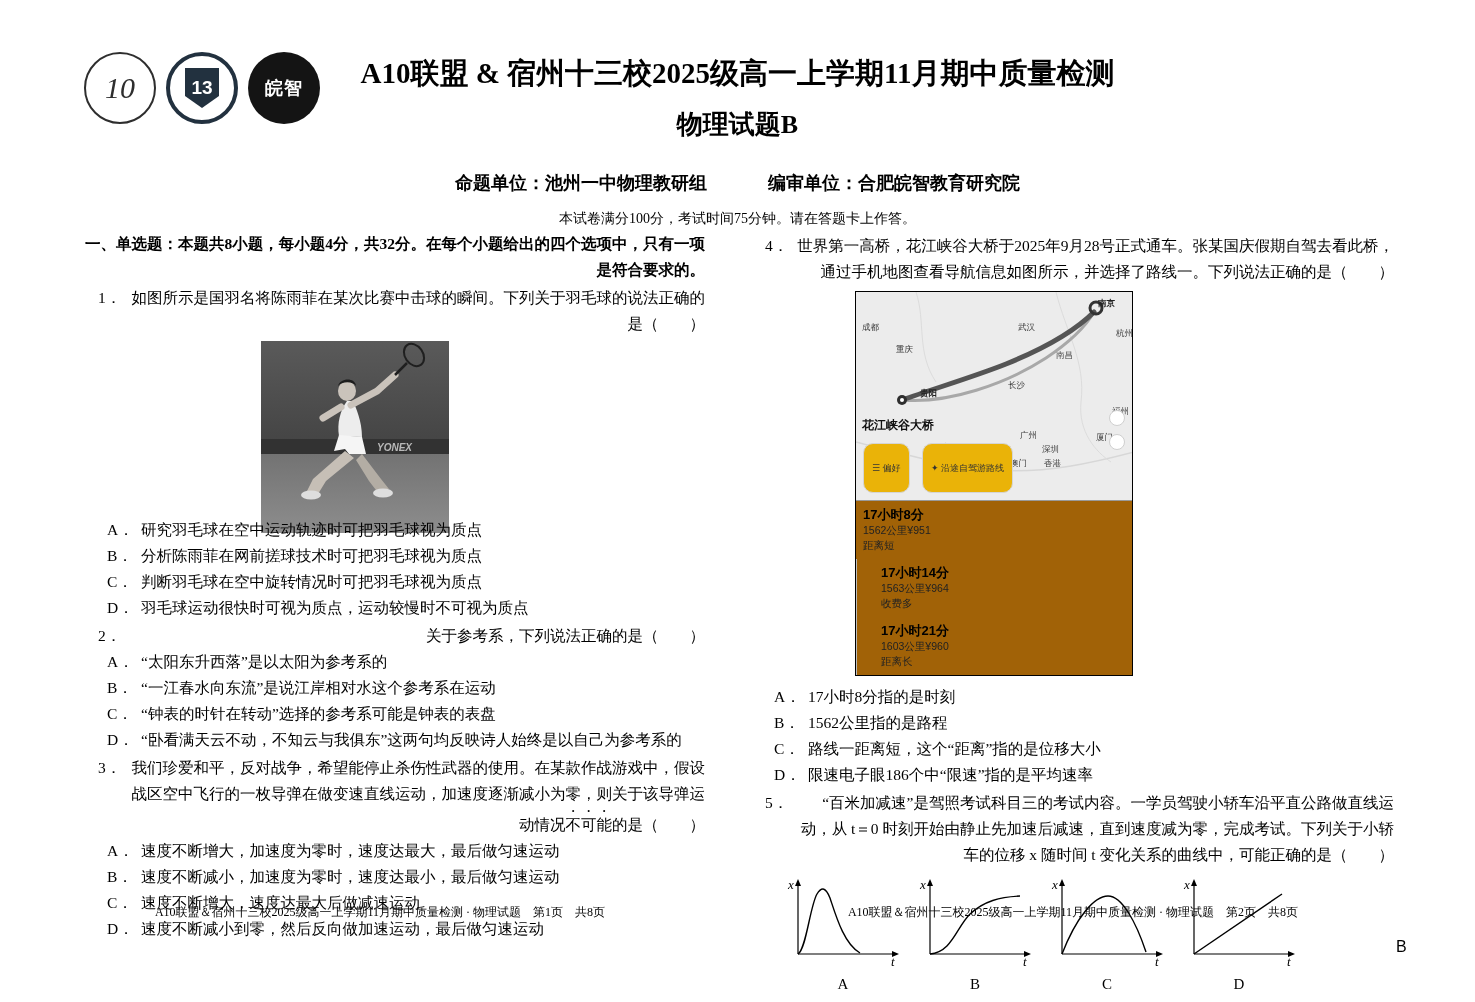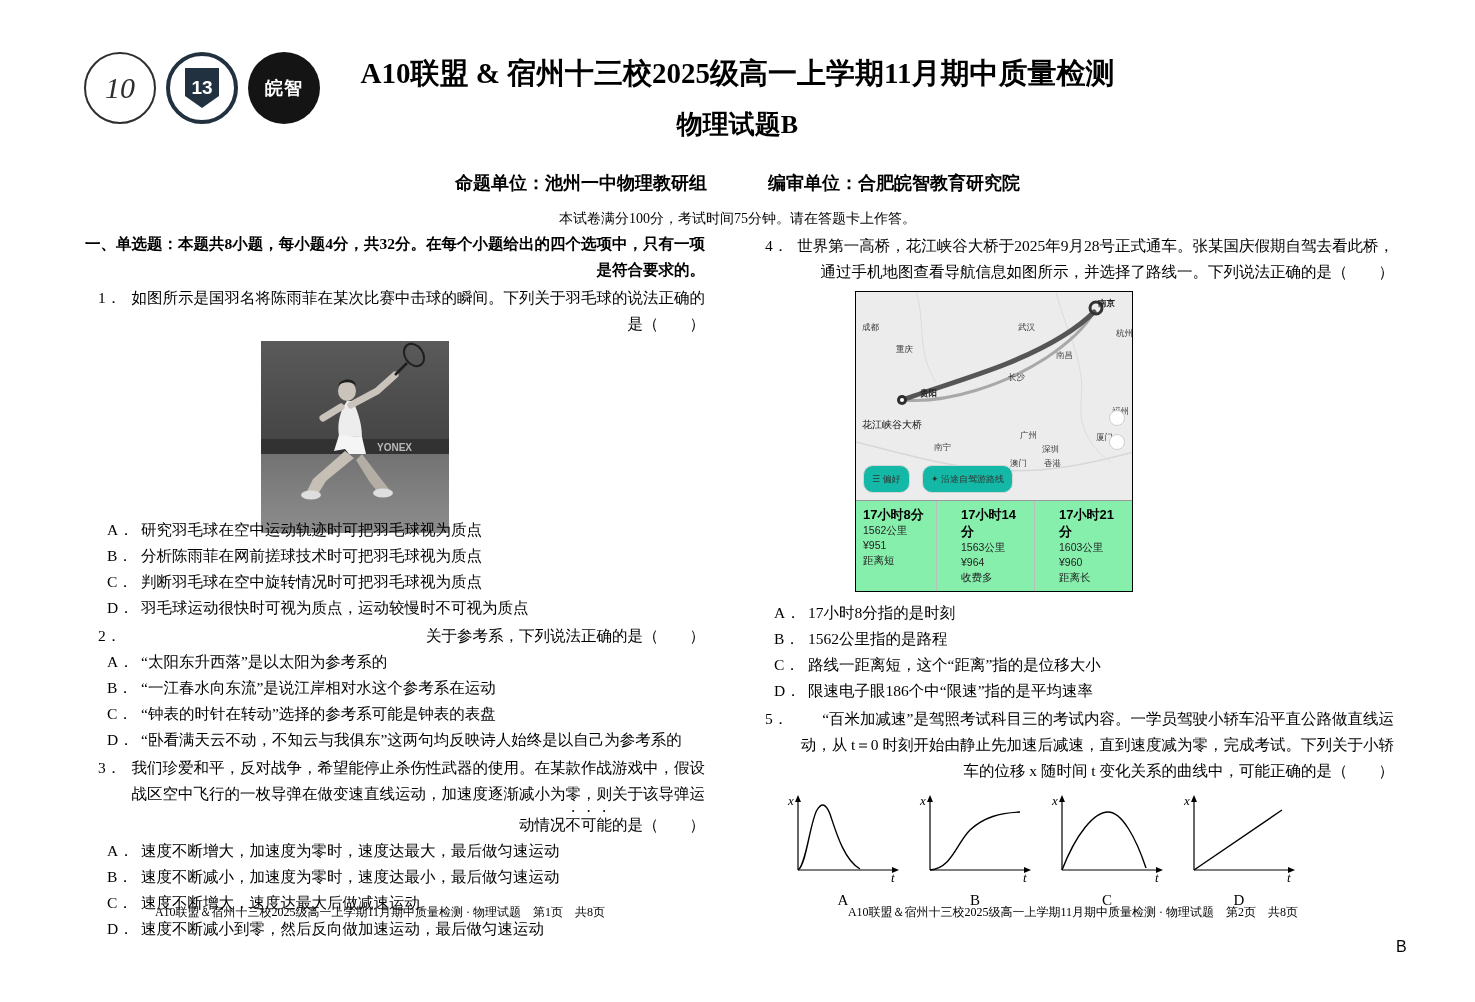--- a/index.html
+++ b/index.html
@@ -36,37 +36,37 @@
   .q { margin-top:2px; }
   .q-stem { display:flex; padding-left:13px; }
   .q-num { flex:0 0 27px; }
   .q-text { flex:1;text-align:right; }
   .option { display:flex; padding-left:22px; }
   .opt-label { flex:0 0 34px; }
   .opt-text { flex:1; }
   .emdot { -webkit-text-emphasis:filled dot #000; text-emphasis:filled dot #000; }
 
   
-  .photo-wrap { margin:4px 0 4px 176px; width:188px; height:172px; }
+  .photo-wrap { margin:4px 0 4px 176px; width:188px; height:172px;font-style:italic; }
 
   
   .map-figure { margin:6px 0 8px 103px; width:278px; border:1px solid #000; background:#fff;
                 font-family:"Liberation Sans","DejaVu Sans",sans-serif; }
   .map-area { position:relative; width:100%; height:208px; background:#ececec; overflow:hidden; }
   .route-svg { position:absolute; left:0; top:0; }
   .city { position:absolute; font-size:8.5px; line-height:10px; color:#3c3c3c; white-space:nowrap;padding-left:12px; }
   .city.major { font-weight:bold; color:#222; }
-  .bridge-label { position:absolute; left:6px; top:120px; font-size:10px; font-weight:normal; color:#111; white-space:nowrap; }
-  .pill { position:absolute; bottom:7px; background:#14b8a6; border:1px solid #d5d5d5; border-radius:10px;
-          font-size:9px; line-height:16px; padding:5px 8px; color:#333; white-space:nowrap; }
+  .bridge-label { position:absolute; left:6px; top:120px; font-size:12px; font-weight:bold; color:#111; white-space:nowrap; }
+  .pill { position:absolute; bottom:7px; background:#eab308; border:1px solid #d5d5d5; border-radius:10px;
+          font-size:9px; line-height:16px; padding:16px 8px; color:#333; white-space:nowrap; }
   .pill-pref { left:7px; }
   .pill-route { left:66px; }
   .map-circle { position:absolute; right:7px; width:16px; height:16px; border-radius:50%; background:#fff; border:1px solid #cfcfcf; }
   .mc1 { top:118px; } .mc2 { top:142px; }
-  .route-cards { display:flex; border-top:1px solid #9a9a9a; background:#86efac; }
+  .route-cards { display:flex; border-top:1px solid #9a9a9a; background:#a16207;flex-direction:column; }
   .route-card { flex:1; padding:5px 7px 6px 7px; }
   .route-card + .route-card { border-left:1px solid #bdbdbd;padding-left:24px; }
   .rc-time { font-weight:bold; font-size:13px; line-height:17px; color:#000; }
   .rc-line { font-size:10.5px; line-height:15px; color:#222; }
   .route-desc { border-top:1px solid #777; font-size:12px; line-height:24px; padding:0 8px; font-weight:bold; color:#000;
                 white-space:nowrap; }
 
   
   .graphs { display:flex; gap:14px; margin:8px 0 0 32px; }
   .graph-block { width:118px; text-align:center; }
@@ -223,21 +223,21 @@
           <circle cx="240" cy="16" r="6" fill="none" stroke="#333" stroke-width="3"></circle>
           <circle cx="46" cy="108" r="5" fill="#2e2e2e"></circle>
           <circle cx="46" cy="108" r="2" fill="#fff"></circle>
         </svg>
         <span class="city" style="left:-6px; top:30px;">成都</span>
         <span class="city" style="left:28px; top:52px;text-align:right;">重庆</span>
         <span class="city" style="left:150px; top:30px;">武汉</span>
         <span class="city major" style="left:230px; top:6px;">南京</span>
         <span class="city" style="left:248px; top:36px;">杭州</span>
         <span class="city" style="left:188px; top:58px;">南昌</span>
-        <span class="city" style="left:140px; top:80px;">长沙</span>
+        <span class="city" style="left:140px; top:88px;">长沙</span>
         <span class="city major" style="left:52px; top:96px;">贵阳</span>
         <span class="city" style="left:66px; top:150px;">南宁</span>
         <span class="city" style="left:152px; top:138px;">广州</span>
         <span class="city" style="left:174px; top:152px;">深圳</span>
         <span class="city" style="left:142px; top:166px;">澳门</span>
         <span class="city" style="left:176px; top:166px;">香港</span>
         <span class="city" style="left:244px; top:114px;">福州</span>
         <span class="city" style="left:228px; top:140px;">厦门</span>
         <div class="bridge-label">花江峡谷大桥</div>
         <span class="pill pill-pref">☰ 偏好</span>

